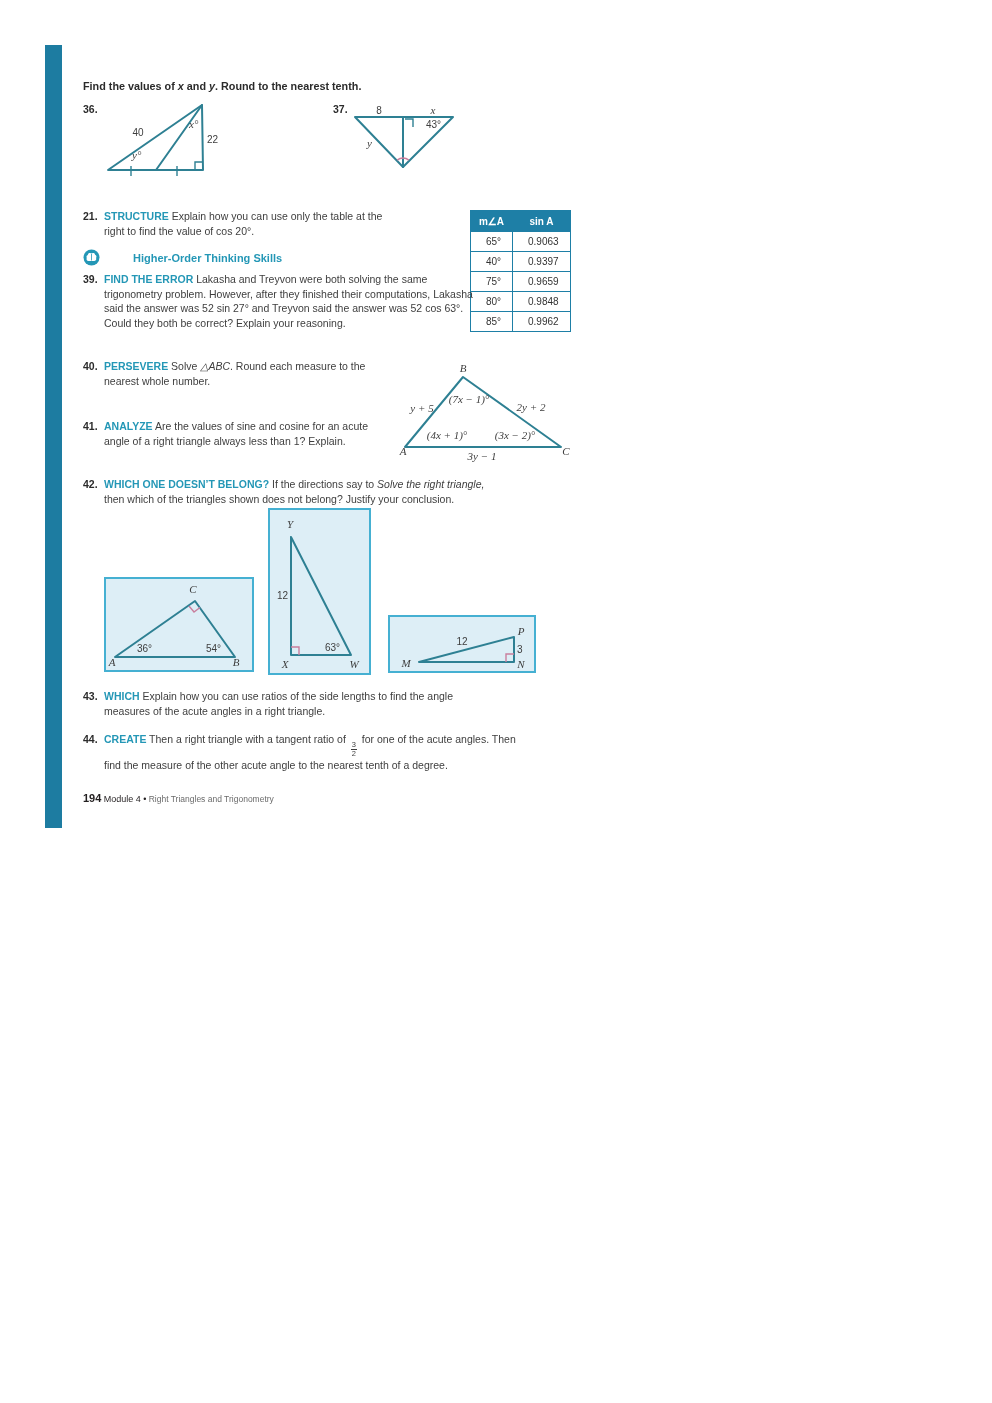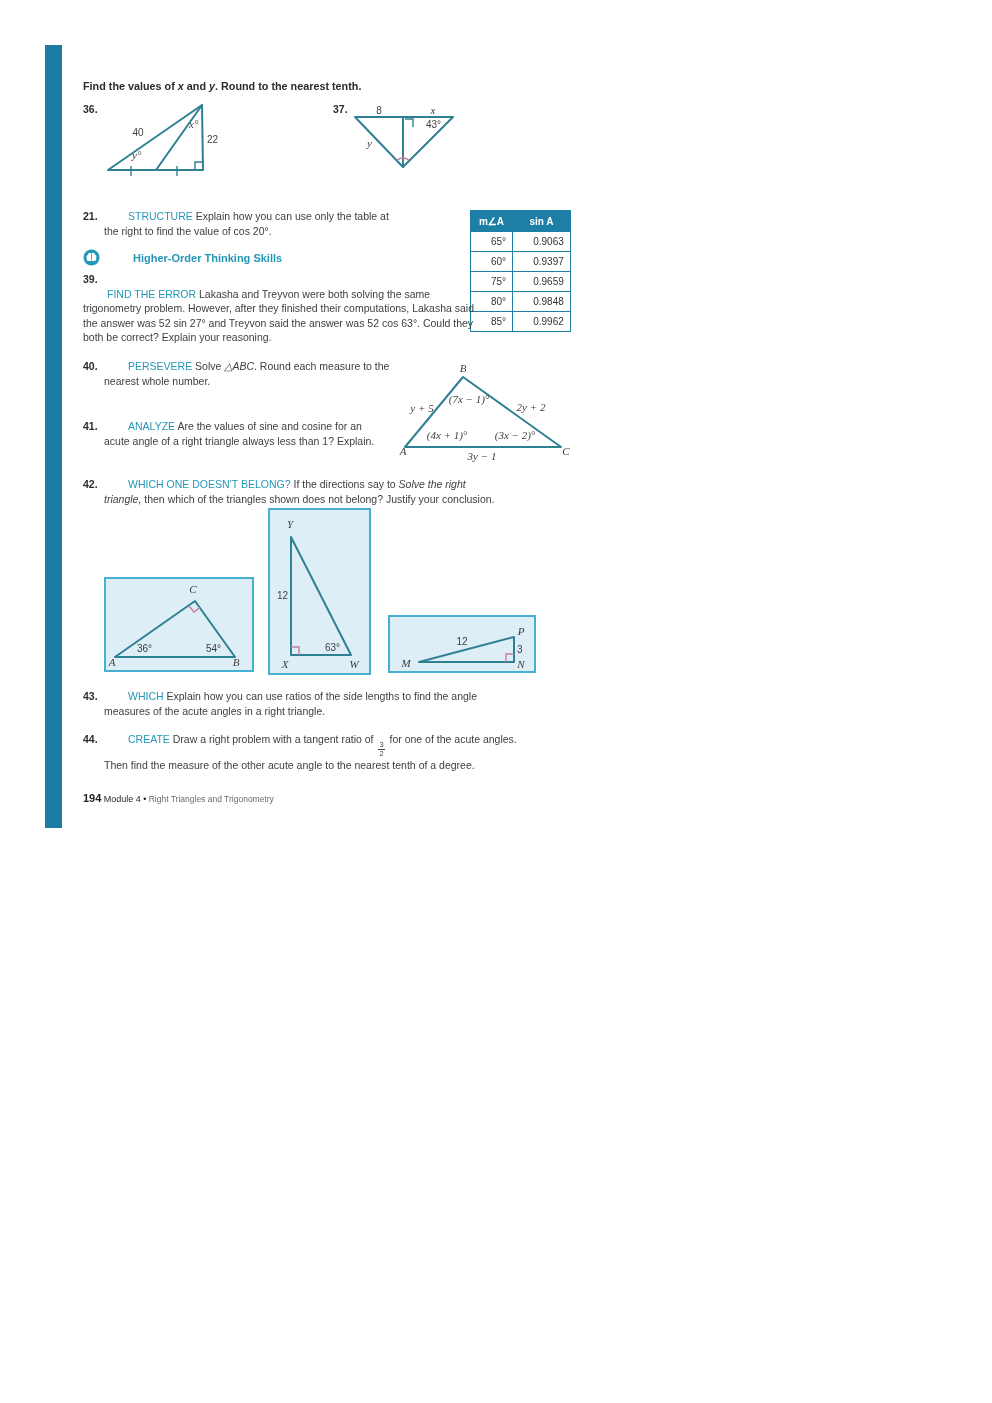--- a/index.html
+++ b/index.html
@@ -4,31 +4,31 @@
 <style>
   html,body{margin:0;padding:0;background:#ffffff;}
   .page{position:relative;width:992px;height:1357px;background:#fff;
         font-family:"Liberation Sans",sans-serif;color:#3e3e3e;overflow:hidden;}
   .abs{position:absolute;}
   .sidebar{left:45px;top:45px;width:17px;height:783px;background:#1d7ca1;}
   .instruction{left:83px;top:80px;font-weight:bold;font-size:10.8px;color:#2b2b2b;white-space:nowrap;}
   .problem{display:flex;font-size:10.5px;line-height:14.6px;}
   .pnum{font-weight:bold;color:#2b2b2b;width:21px;flex:none;}
   .ptext{color:#3e3e3e;}
-  .seg-k{color:#2497b6;font-weight:normal;margin-left:24px;}
+  .seg-k{color:#2497b6;font-weight:bold;}
   .seg-i{font-style:italic;}
   .frac{display:inline-flex;flex-direction:column;align-items:center;vertical-align:-4px;
         font-size:7.5px;line-height:8px;margin:0 2px;}
   .frac .num{border-bottom:1px solid #3e3e3e;padding:0 1px;}
   .hots{left:83px;top:249px;display:flex;align-items:center;gap:5px;}
   .hots-title{color:#2497b6;font-weight:bold;font-size:11px;padding-left:28px;}
   .trig-table{left:470px;top:210px;border-collapse:collapse;font-size:10px;table-layout:fixed;}
   .trig-table th{background:#1e7fa6;color:#fff;font-weight:bold;
                  height:18px;border:1.6px solid #1e7fa6;}
-  .trig-table td{text-align:center;height:17px;color:#333;background:#fff;border:1.6px solid #1e7fa6;padding-left:15px;}
+  .trig-table td{height:17px;color:#333;background:#fff;border:1.6px solid #1e7fa6;padding-left:15px;}
   .col-a{width:42px;}.col-b{width:58px;}
   .box{background:#ddeef6;border:2px solid #45b0d2;box-sizing:border-box;}
   .ds{stroke:#2e8093;stroke-width:2;fill:none;stroke-linejoin:round;stroke-linecap:round;}
   .ra{stroke:#2e8093;stroke-width:1.4;fill:none;}
   .rp{stroke:#c97f9d;stroke-width:1.4;fill:none;}
   .t{font-family:"Liberation Sans",sans-serif;font-size:10px;fill:#3e3e3e;}
   .ti{font-family:"Liberation Serif",serif;font-style:italic;font-size:11px;fill:#3e3e3e;}
   .footer{left:83px;top:792px;font-size:8.5px;color:#6b6b6b;}
   .fpage{font-size:11px;font-weight:bold;color:#231f20;}
   .fmod{font-weight:normal;color:#231f20;font-size:9px;}
@@ -84,21 +84,21 @@
     <tbody>
         <tr>
       <th>m∠A</th>
       <th>sin A</th>
     </tr>
     <tr>
       <td>65°</td>
       <td>0.9063</td>
     </tr>
     <tr>
-      <td>60°</td>
+      <td>40°</td>
       <td>0.9397</td>
     </tr>
     <tr>
       <td>75°</td>
       <td>0.9659</td>
     </tr>
     <tr>
       <td>80°</td>
       <td>0.9848</td>
     </tr>
@@ -111,21 +111,21 @@
 
   <div class="abs hots">
     <svg width="17" height="17">
       <circle cx="8.5" cy="8.5" r="8" fill="#2497b6"></circle>
       <path fill="#ffffff" d="M5.4,12 a2.1,2.1 0 0 1 -1.6,-3.1 a2.1,2.1 0 0 1 1,-2.9 A2.3,2.3 0 0 1 8.5,4.4 a2.3,2.3 0 0 1 3.6,1.3 a2.1,2.1 0 0 1 .9,3.2 a2.1,2.1 0 0 1 -2,3.1 z"></path>
       <path stroke="#2497b6" stroke-width="0.8" fill="none" d="M8.5,5 L8.5,11.5"></path>
     </svg>
     <span class="hots-title">Higher-Order Thinking Skills</span>
   </div>
 
-  <div class="abs problem" style="left:83px;top:272px;width:399px;flex-direction:column;">
+  <div class="abs problem" style="left:83px;top:272px;width:399px;">
     <span class="pnum">39.</span>
     <div class="ptext"><span class="seg-k">FIND THE ERROR</span><span> Lakasha and Treyvon were both solving the same trigonometry problem. However, after they finished their computations, Lakasha said the answer was 52 sin 27° and Treyvon said the answer was 52 cos 63°. Could they both be correct? Explain your reasoning.</span></div>
   </div>
 
   <div class="abs problem" style="left:83px;top:359px;width:318px;justify-content:flex-end;">
     <span class="pnum">40.</span>
     <div class="ptext"><span class="seg-k">PERSEVERE</span><span> Solve </span><span class="seg-i">△ABC</span><span>. Round each measure to the nearest whole number.</span></div>
   </div>
   <svg class="abs" style="left:398px;top:360px;" width="180" height="105">
     <path class="ds" d="M7,87 L65,17 L163,87 Z"></path>
@@ -186,21 +186,21 @@
     </svg>
   </div>
 
   <div class="abs problem" style="left:83px;top:689px;width:411px;">
     <span class="pnum">43.</span>
     <div class="ptext"><span class="seg-k">WHICH</span><span> Explain how you can use ratios of the side lengths to find the angle measures of the acute angles in a right triangle.</span></div>
   </div>
 
   <div class="abs problem" style="left:83px;top:732px;width:445px;">
     <span class="pnum">44.</span>
-    <div class="ptext"><span class="seg-k">CREATE</span><span> Draw a right problem with a tangent ratio of </span><span class="frac">
+    <div class="ptext"><span class="seg-k">CREATE</span><span> Then a right triangle with a tangent ratio of </span><span class="frac">
           <span class="num">3</span>
           <span>2</span>
         </span><span> for one of the acute angles. Then find the measure of the other acute angle to the nearest tenth of a degree.</span></div>
   </div>
 
   <div class="abs footer">
     <span class="fpage">194</span>
     <span class="fmod">Module 4</span>
     <span class="fmod">•</span>
     <span>Right Triangles and Trigonometry</span>

